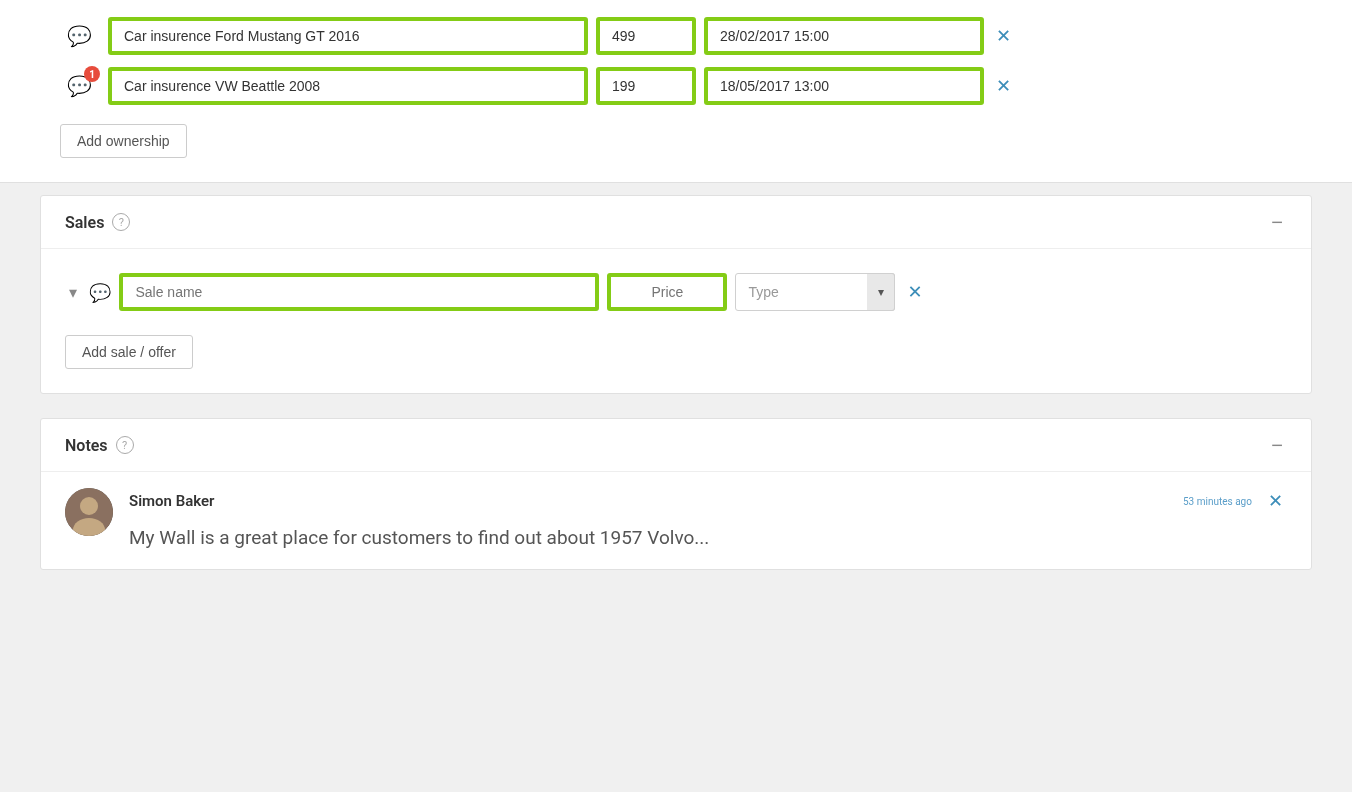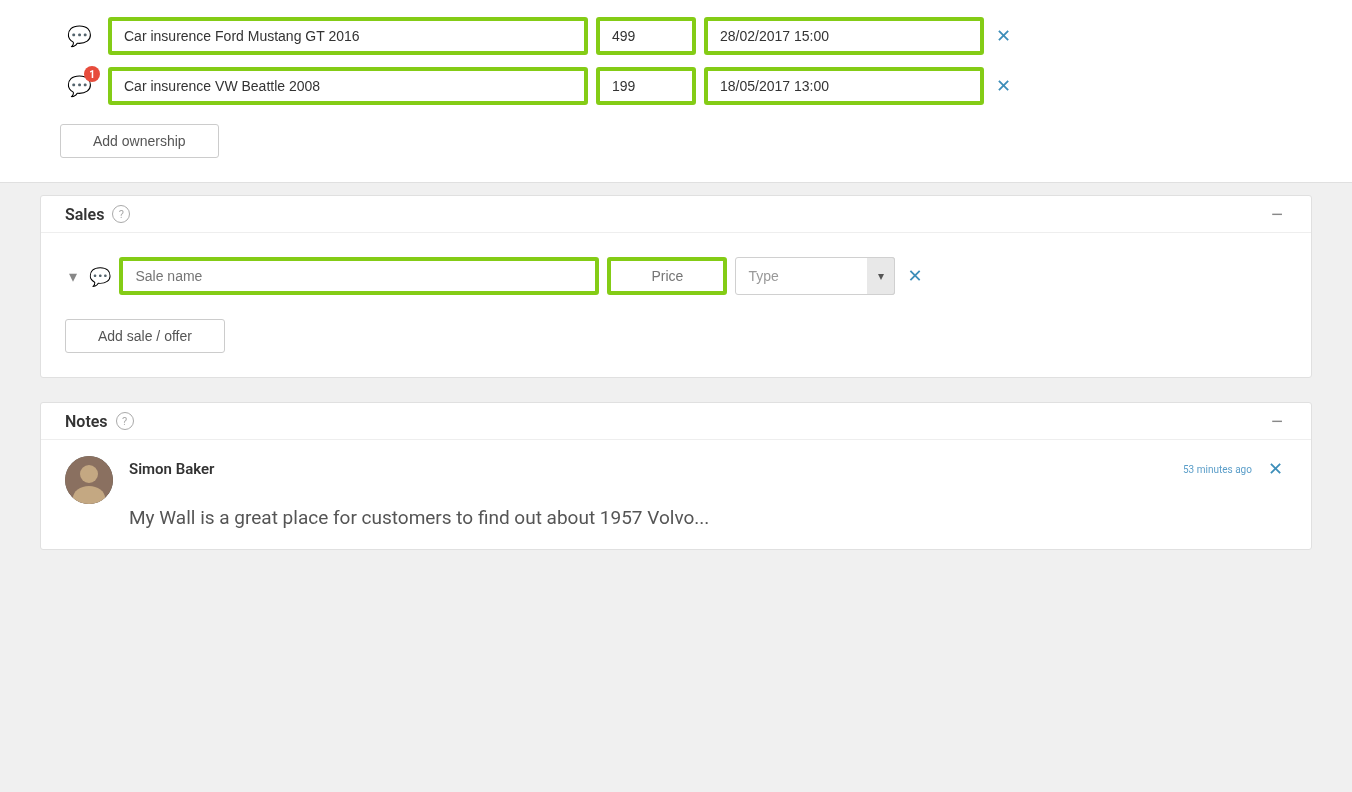--- a/index.html
+++ b/index.html
@@ -93,21 +93,21 @@
       color: #3d8eb9;
       font-size: 18px;
       padding: 4px;
       line-height: 1;
     }
 
     .add-btn {
       border: 1px solid #ccc;
       background: #fff;
       border-radius: 3px;
-      padding: 8px 32px;
+      padding: 8px 16px;
       font-size: 14px;
       color: #555;
       cursor: pointer;
       margin-top: 8px;
     }
 
     
     .section-divider {
       height: 12px;
       background: #f0f0f0;
@@ -118,21 +118,21 @@
       background: #fff;
       border: 1px solid #e0e0e0;
       margin: 0 40px;
       border-radius: 3px;
     }
 
     .section-header {
       display: flex;
       align-items: center;
       justify-content: space-between;
-      padding: 8px 24px;
+      padding: 16px 24px;
       border-bottom: 1px solid #eee;
     }
 
     .section-title-row {
       display: flex;
       align-items: center;
       gap: 8px;
     }
 
     .section-title {
@@ -275,21 +275,21 @@
     }
 
     .note-content {
       flex: 1;
     }
 
     .note-header {
       display: flex;
       align-items: center;
       justify-content: space-between;
-      margin-bottom: 22px;
+      margin-bottom: 10px;
     }
 
     .note-author {
       font-weight: 600;
       font-size: 15px;
       color: #333;
     }
 
     .note-meta {
       display: flex;

